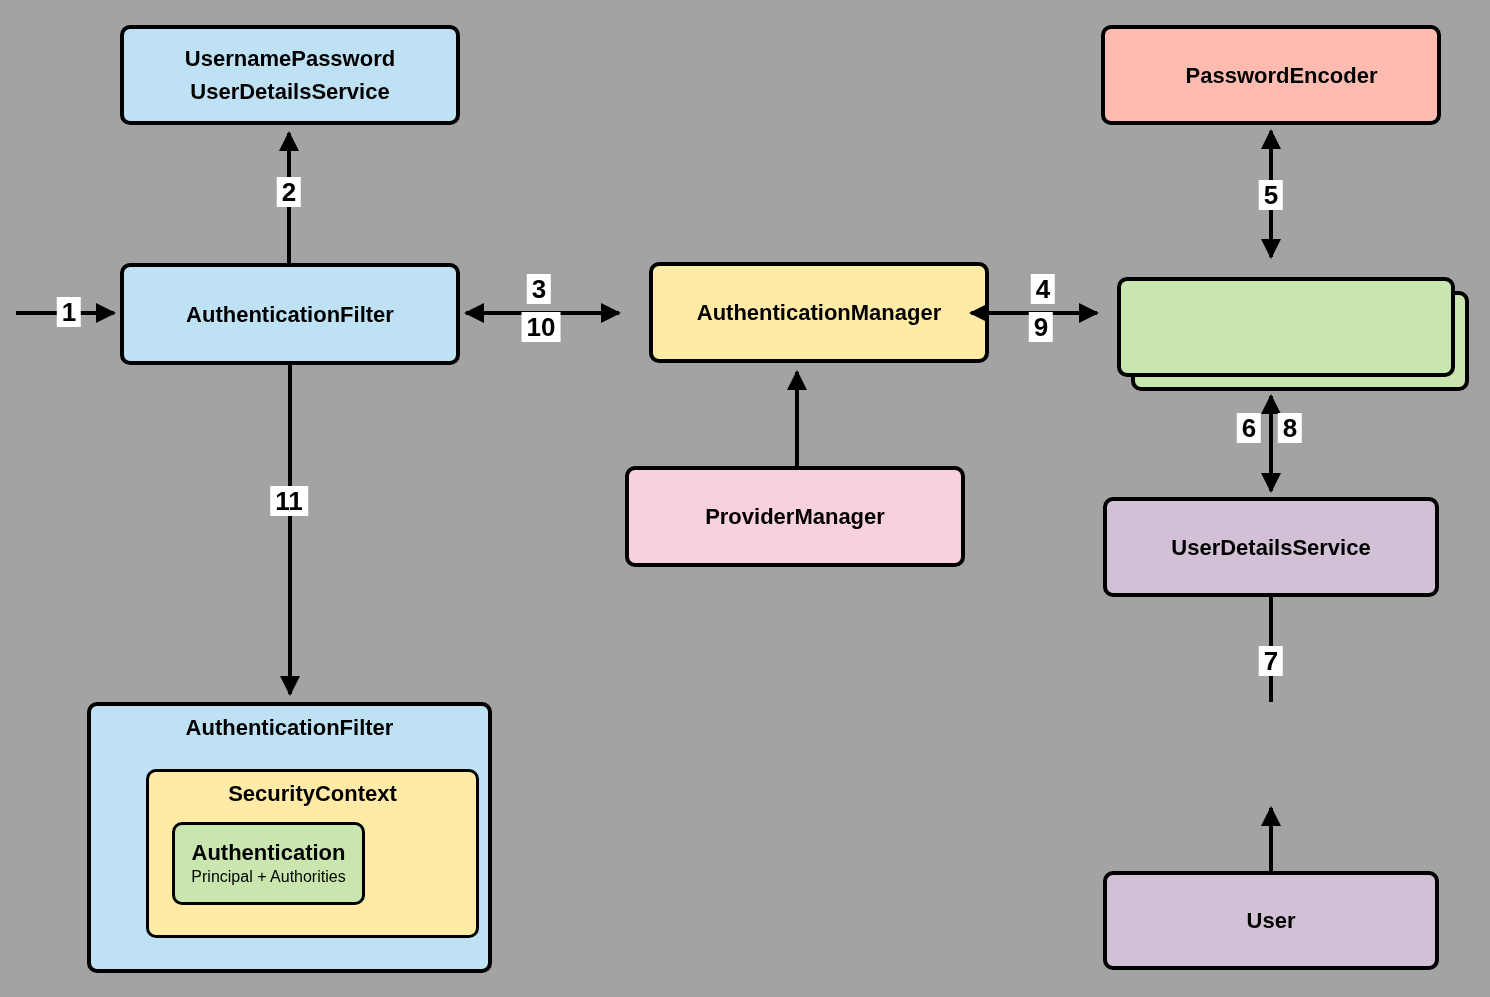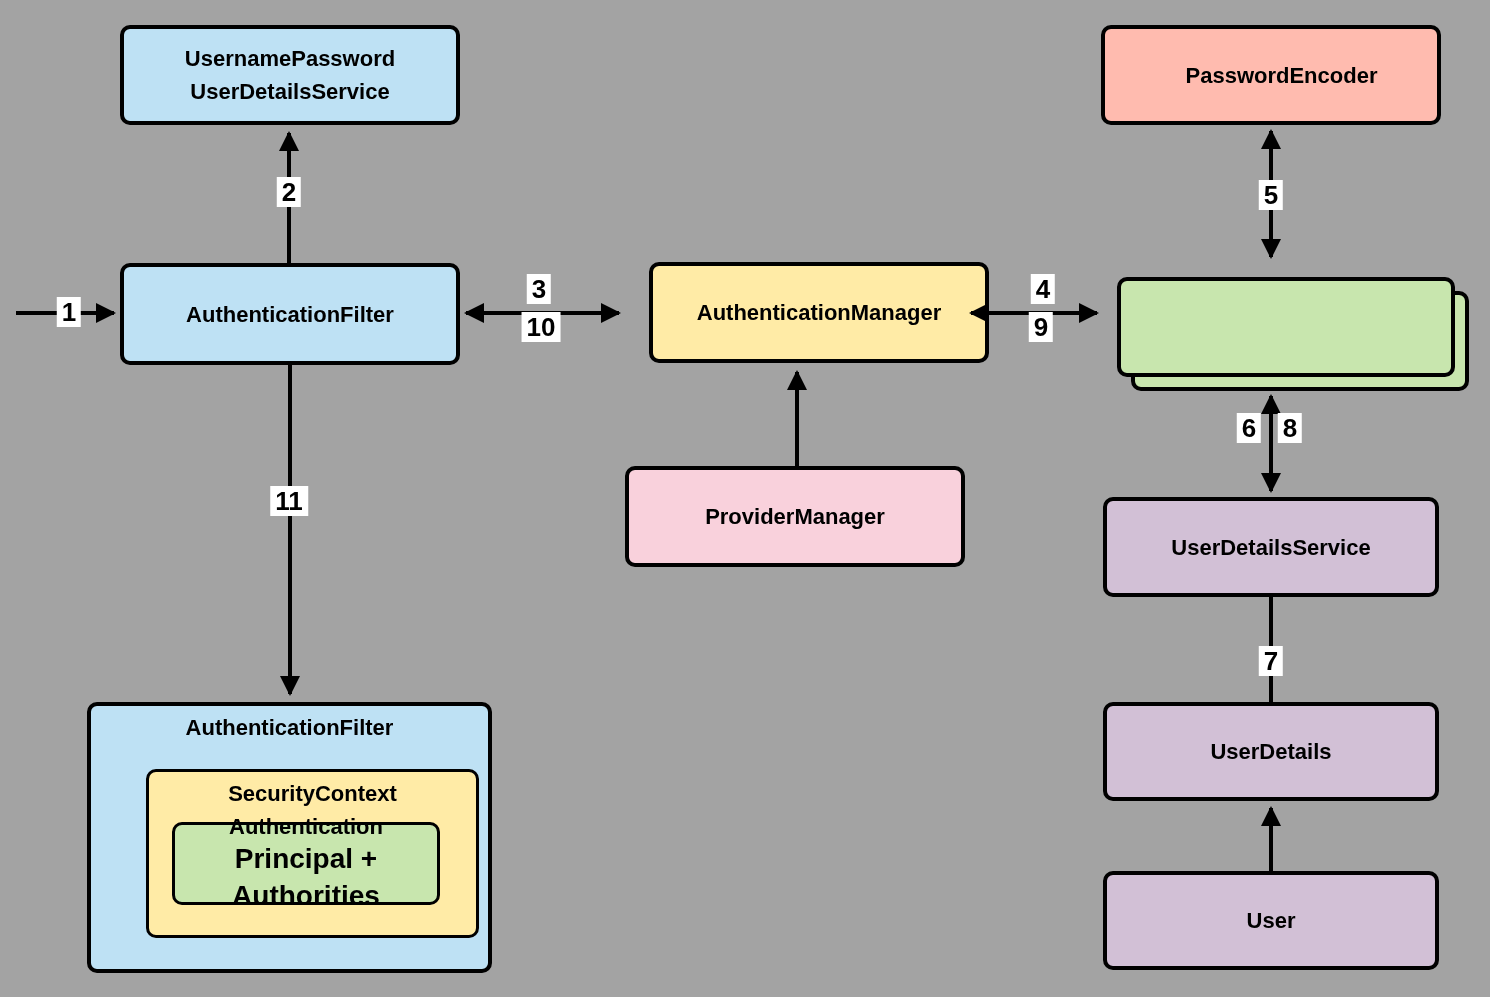--- a/index.html
+++ b/index.html
@@ -52,22 +52,22 @@
     z-index: 2;
   }
   .group-title {
     font-weight: bold;
     font-size: 22px;
     color: #000;
     text-align: center;
     margin-top: 9px;
   }
   .sub-label {
-    font-weight: bold;
-    font-size: 28px;
+    font-weight: normal;
+    font-size: 16px;
     line-height: 1.3;
   }
 
   
   .edges {
     position: absolute;
     left: 0; top: 0;
     width: 1490px; height: 997px;
     z-index: 5;
     pointer-events: none;
@@ -139,35 +139,32 @@
     <span>PasswordEncoder</span>
   </div>
 
   <div class="stack-layer fill-green" style="left:1131px; top:291px; width:338px; height:100px; z-index:1;"></div>
   <div class="stack-layer fill-green" style="left:1117px; top:277px; width:338px; height:100px; z-index:2;"></div>
 
   <div class="node fill-purple" style="left:1103px; top:497px; width:336px; height:100px;">
     <span>UserDetailsService</span>
   </div>
 
-  <div class="node fill-purple" style="left:1103px; top:702px; width:336px; height:99px;">
-    <span>UserDetails</span>
-  </div>
 
   <div class="node fill-purple" style="left:1103px; top:871px; width:336px; height:99px;align-items:center;">
     <span>User</span>
   </div>
 
   <div class="group fill-blue" style="left:87px; top:702px; width:405px; height:271px;">
     <div class="group-title">AuthenticationFilter</div>
   </div>
   <div class="group fill-yellow" style="left:122px; top:769px; width:333px; height:169px; border-width:3px;">
     <div class="group-title">SecurityContext</div>
   </div>
-  <div class="node fill-green" style="left:172px; top:822px; width:268px; height:83px; border-width:3px; line-height:1.3;">
+  <div class="node fill-green" style="left:172px; top:822px; width:193px; height:83px; border-width:3px; line-height:1.3;">
     <span>Authentication</span>
     <span class="sub-label">Principal + Authorities</span>
   </div>
 
   <div class="edge-label" style="left:69px;  top:312px;">1</div>
   <div class="edge-label" style="left:289px; top:192px;">2</div>
   <div class="edge-label" style="left:539px; top:289px;">3</div>
   <div class="edge-label" style="left:541px; top:327px;">10</div>
   <div class="edge-label" style="left:1043px;top:289px;">4</div>
   <div class="edge-label" style="left:1041px;top:327px;">9</div>

